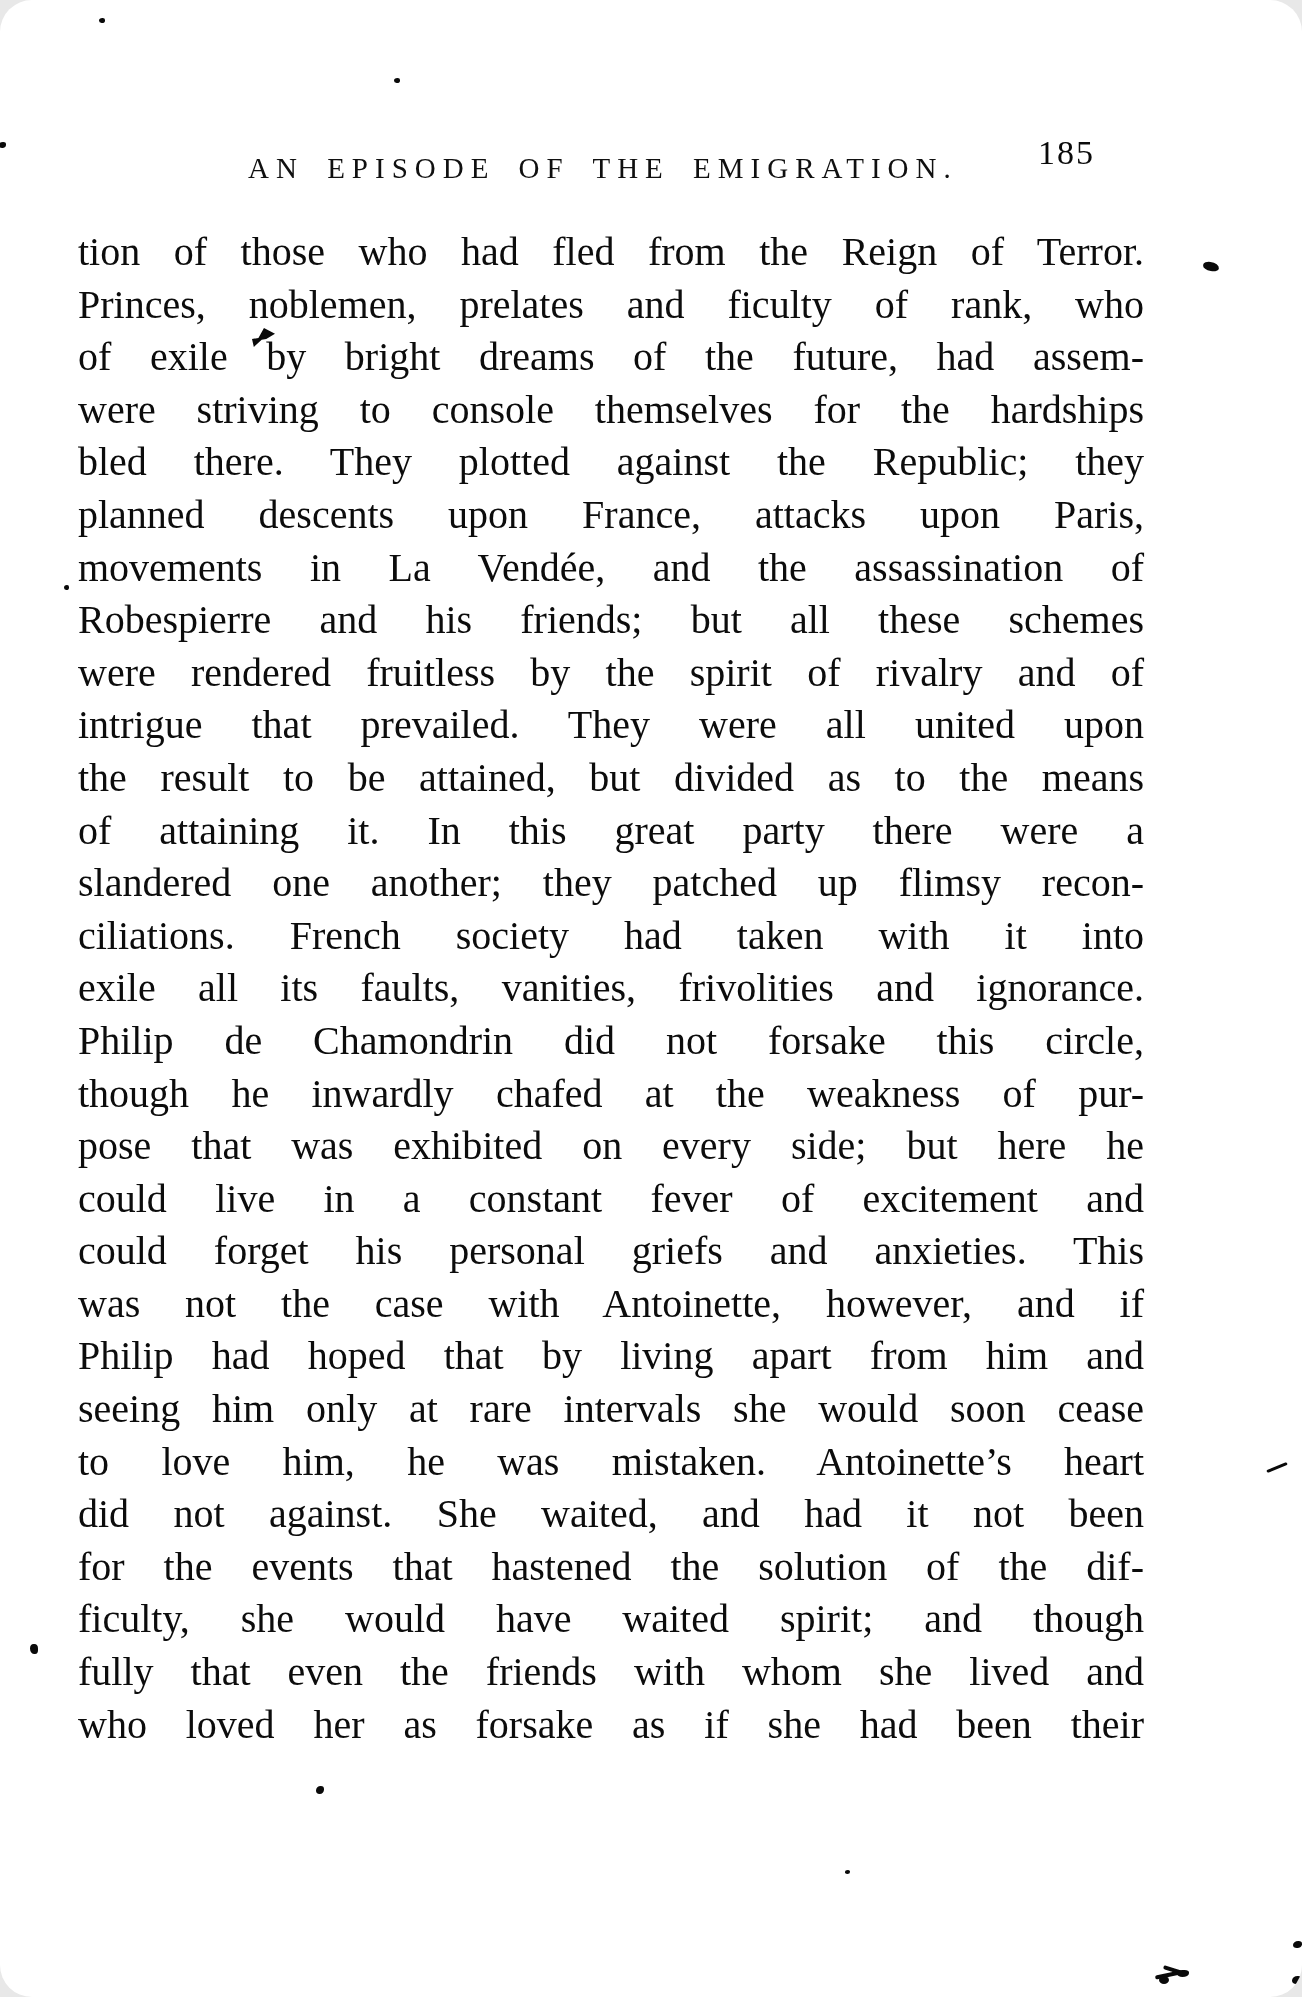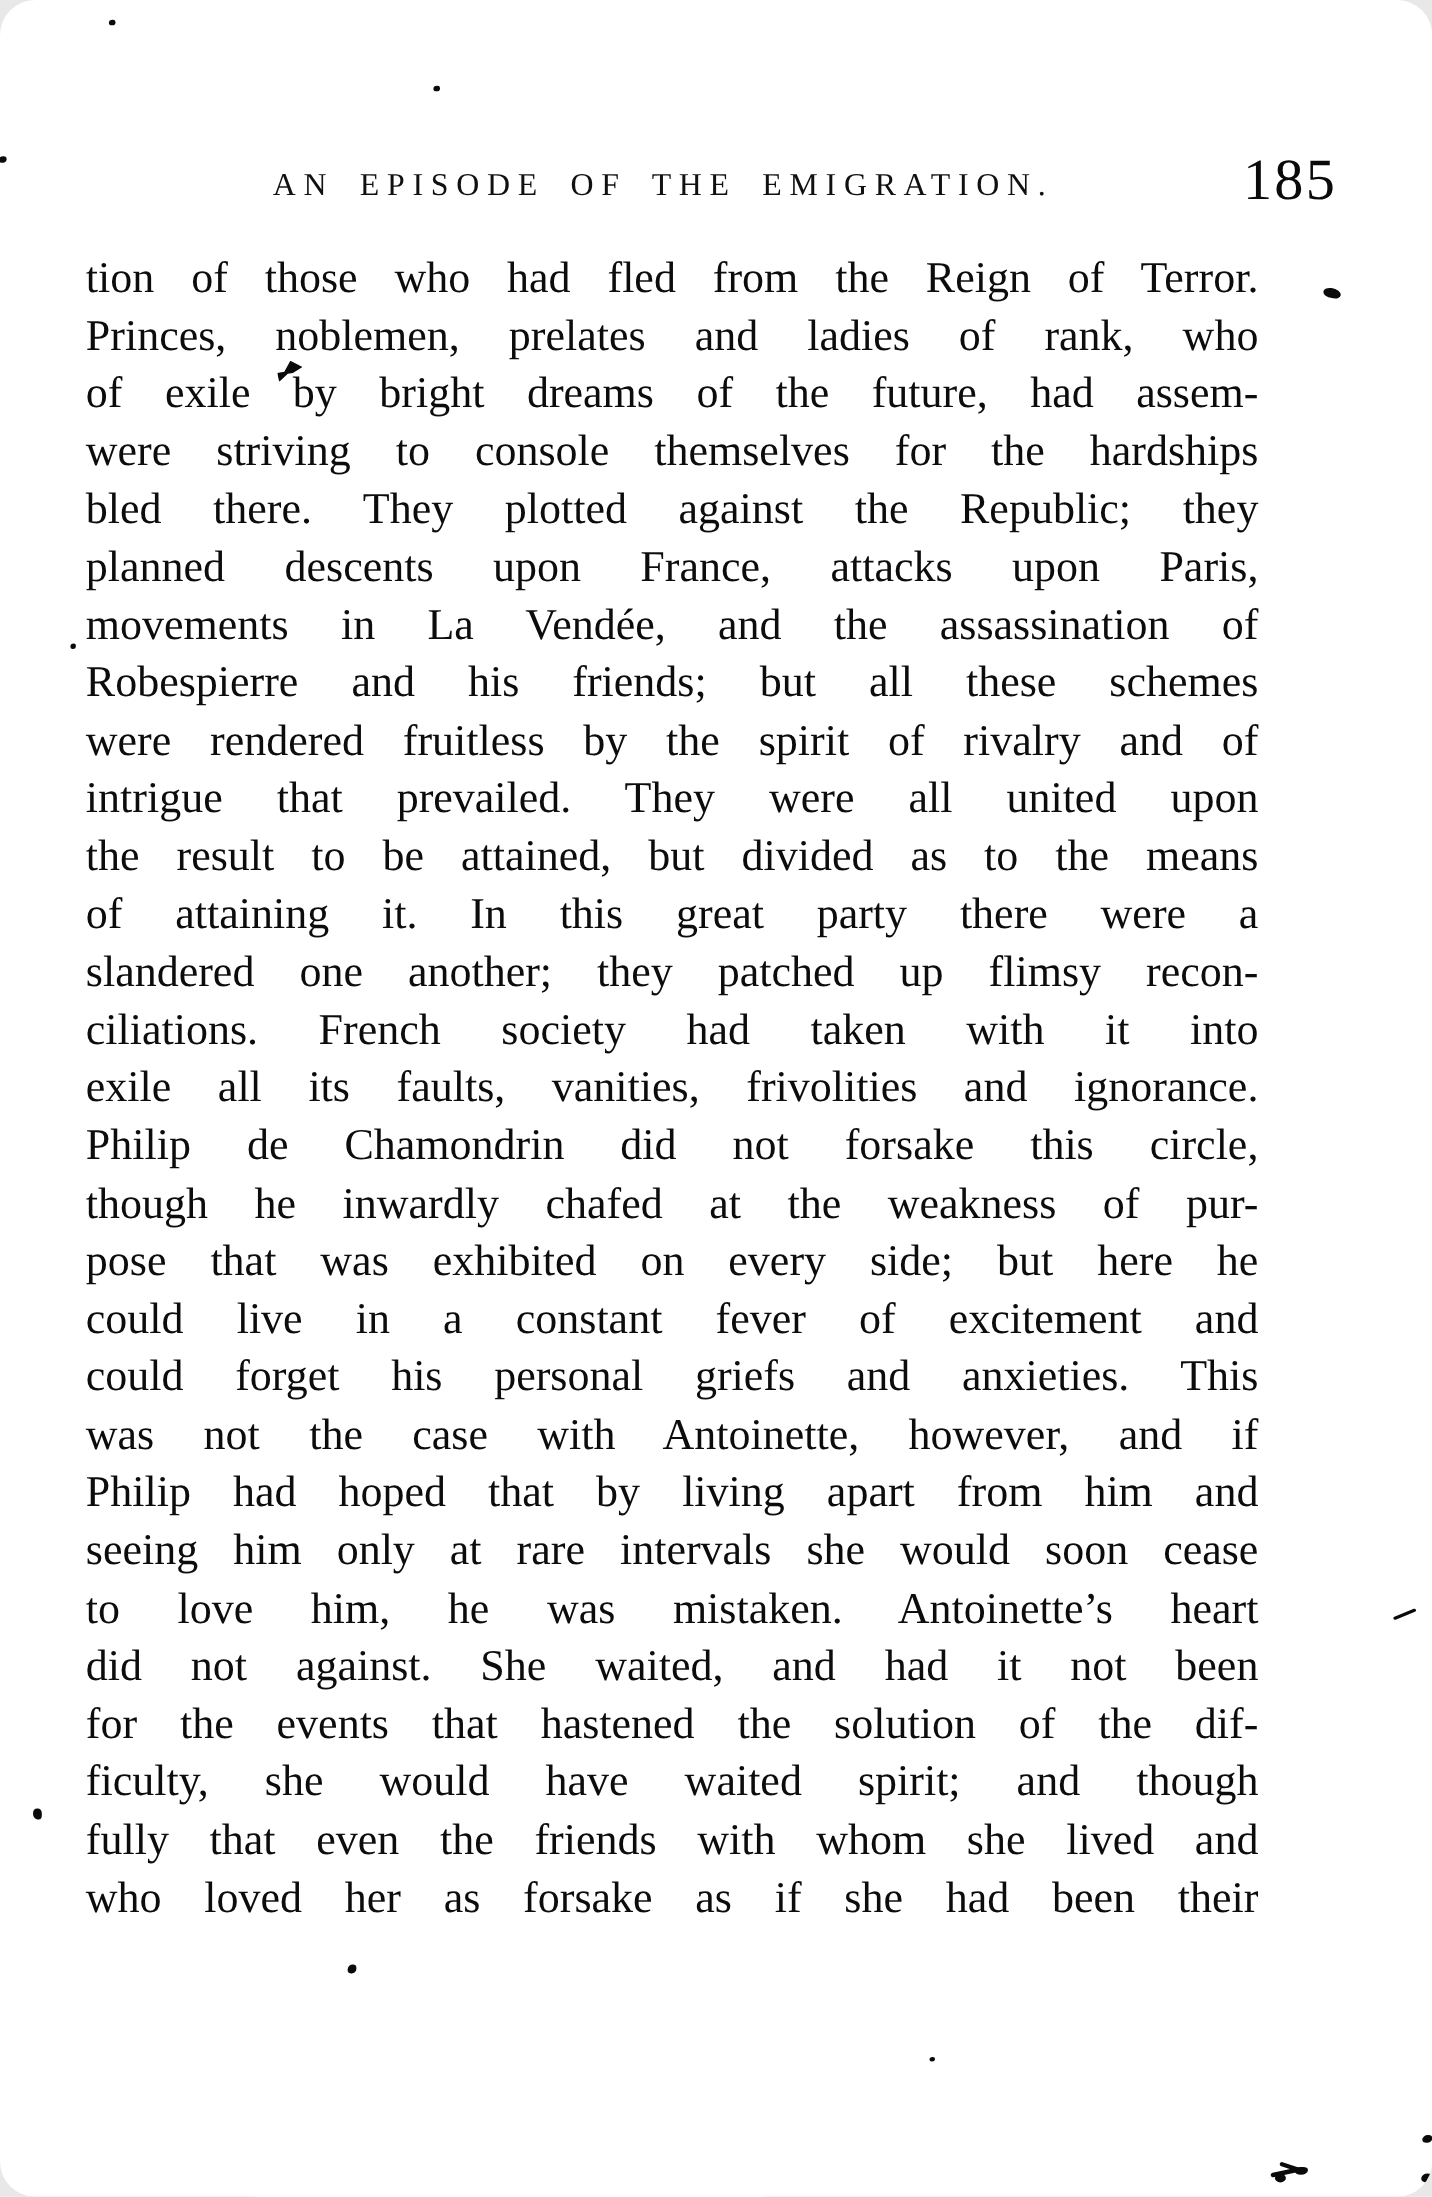--- a/index.html
+++ b/index.html
@@ -21,22 +21,22 @@
     left: 248px;
     font-size: 29px;
     letter-spacing: 7px;
     word-spacing: 9px;
     white-space: nowrap;
     color: #101010;
   }
   .page-number {
     position: absolute;
     top: 134px;
-    left: 1130px;
-    font-size: 53px;
+    left: 1038px;
+    font-size: 34px;
     letter-spacing: 2px;
     color: #0a0a0a;
   }
   
   .body-text {
     position: absolute;
     top: 226px;
     left: 78px;
     width: 1066px;
     font-size: 40px;
@@ -94,21 +94,21 @@
 </head>
 <body>
 
 <div class="page">
 
   <div class="running-title">AN EPISODE OF THE EMIGRATION.</div>
   <div class="page-number">185</div>
 
   <div class="body-text">
     <div class="line">tion of those who had fled from the Reign of Terror.</div>
-    <div class="line">Princes, noblemen, prelates and ladies of rank, who</div>
+    <div class="line">Princes, noblemen, prelates and ficulty of rank, who</div>
     <div class="line">of exile by bright dreams of the future, had assem-</div>
     <div class="line">were striving to console themselves for the hardships</div>
     <div class="line">bled there. They plotted against the Republic; they</div>
     <div class="line">planned descents upon France, attacks upon Paris,</div>
     <div class="line">movements in La Vendée, and the assassination of</div>
     <div class="line">Robespierre and his friends; but all these schemes</div>
     <div class="line">were rendered fruitless by the spirit of rivalry and of</div>
     <div class="line">intrigue that prevailed. They were all united upon</div>
     <div class="line">the result to be attained, but divided as to the means</div>
     <div class="line">of attaining it. In this great party there were a</div>

